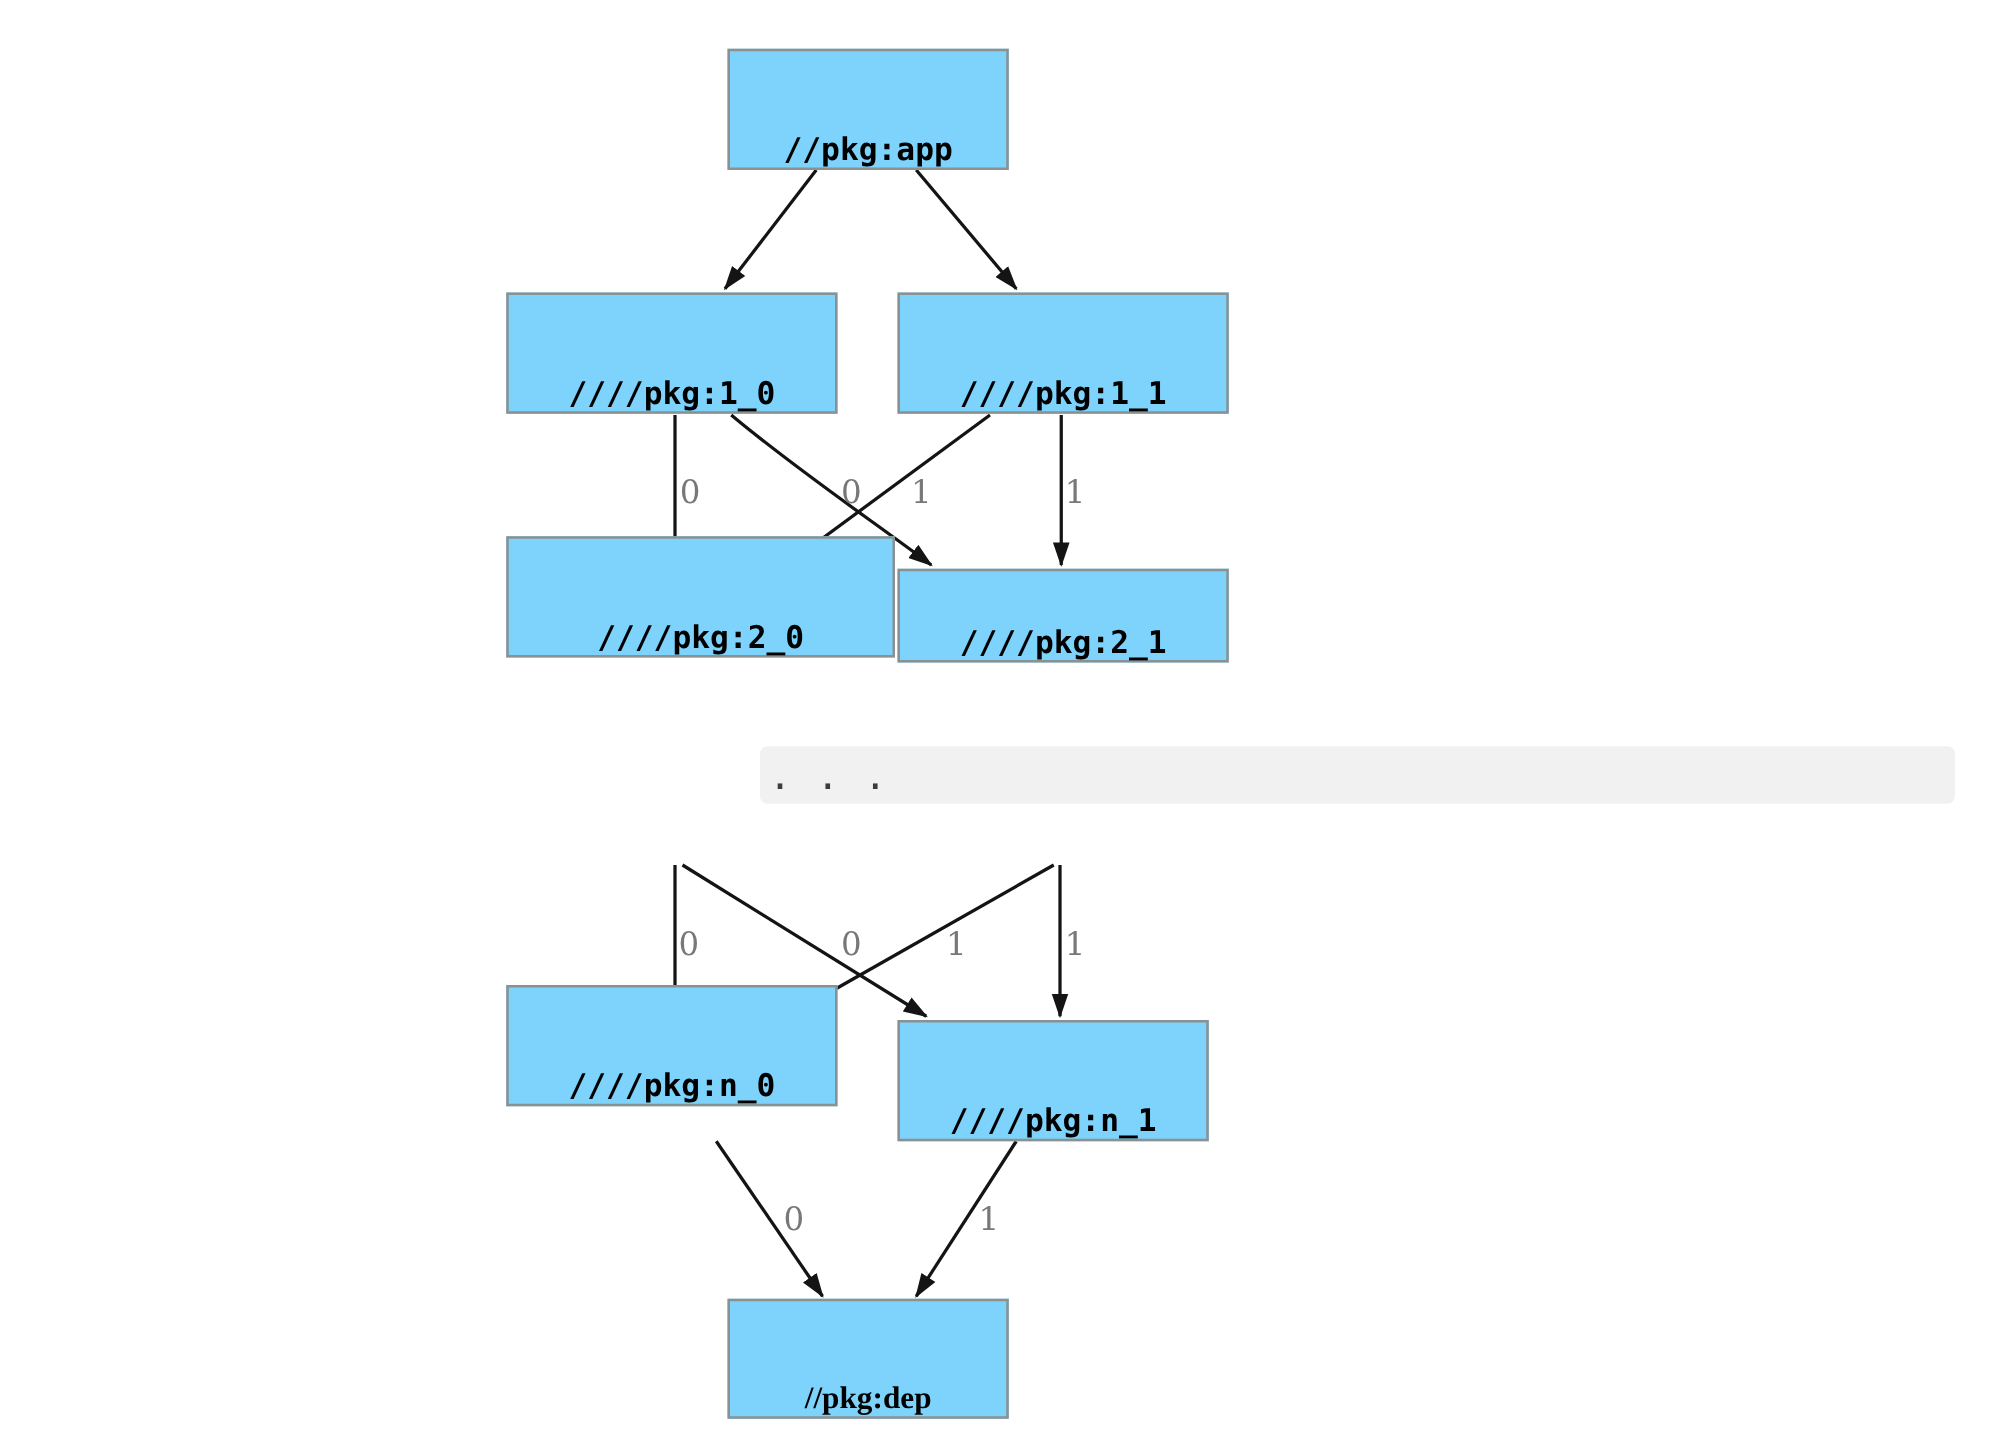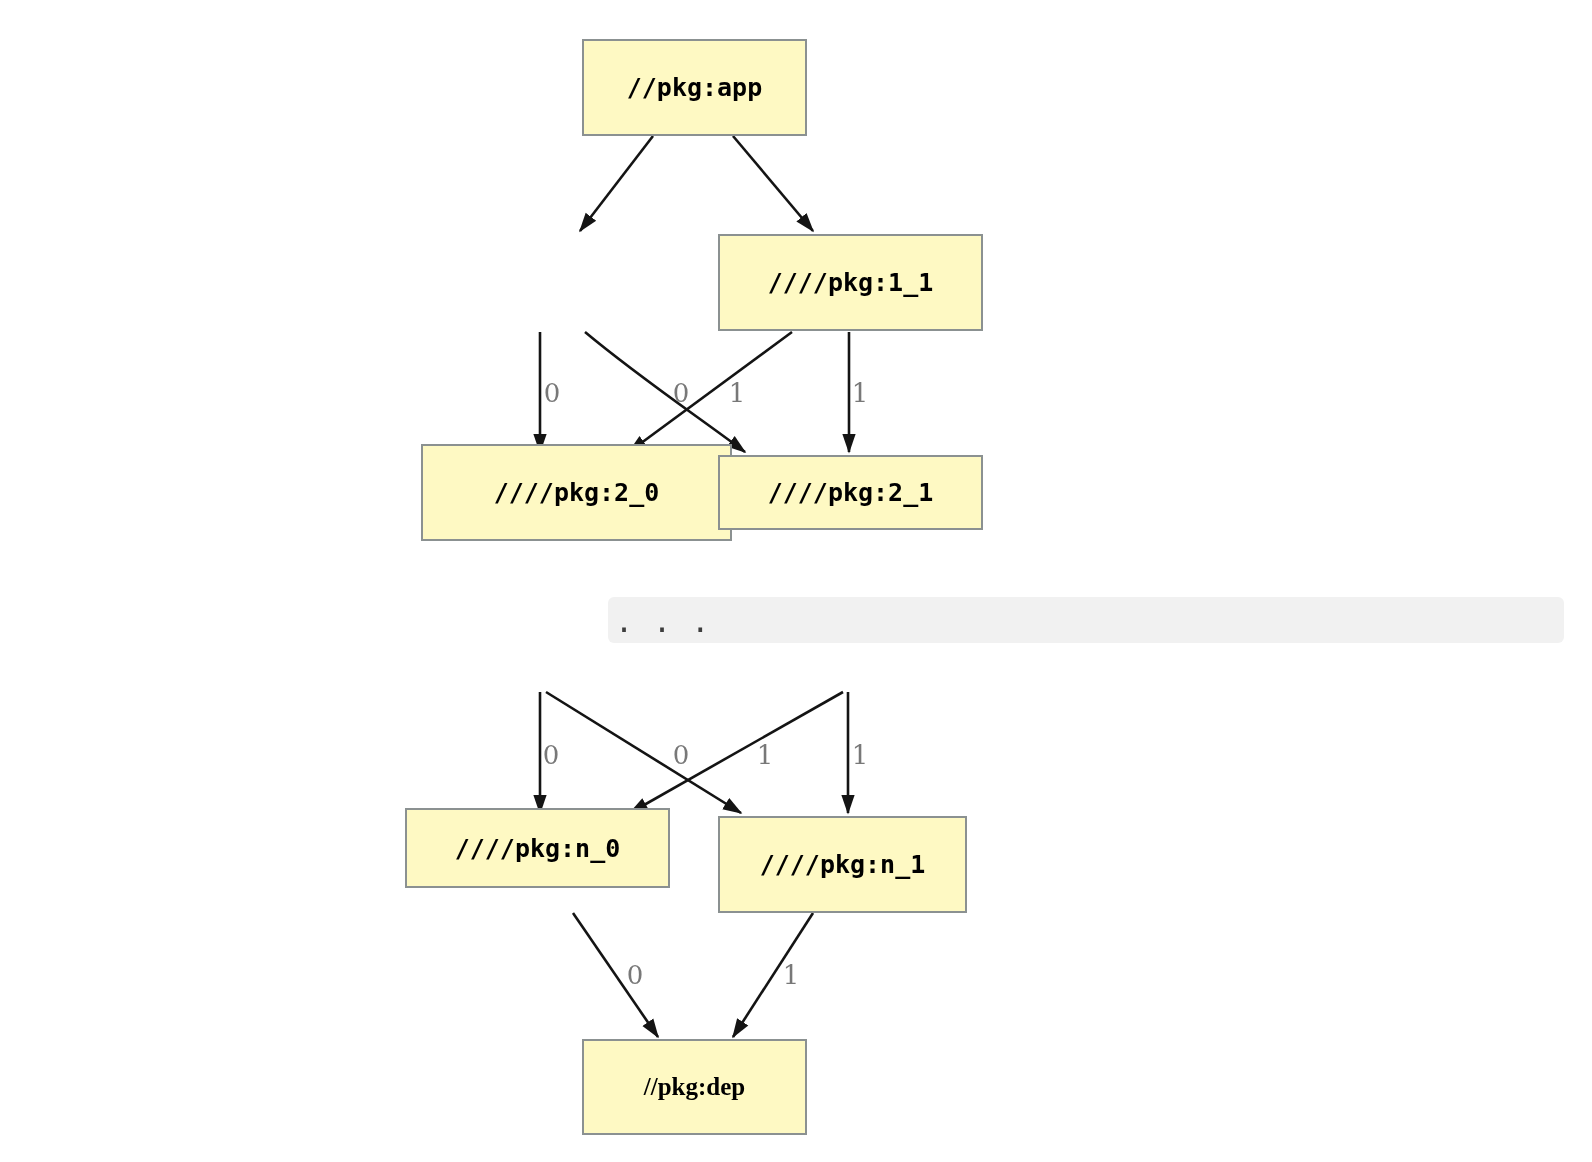--- a/index.html
+++ b/index.html
@@ -29,37 +29,37 @@
   }
   .edge-label {
     font-family: "DejaVu Serif", serif;
     font-size: 26px;
     fill: #787878;
     text-anchor: middle;
   }
   .node {
     position: absolute;
     box-sizing: border-box;
-    background: #fef9c3;
+    background: #7dd3fc;
     border: 2.5px solid #8B9191;
     display: flex;
-    align-items: center;
+    align-items: flex-end;
     justify-content: center;
     font-family: "DejaVu Sans Mono", monospace;
     font-weight: bold;
     font-size: 25px;
     color: #000000;
     white-space: nowrap;
   }
   .node-app  { left: 582px;  top: 39px;   width: 225px; height: 97px; }
   .node-1_0  { left: 405px;  top: 234px;  width: 265px; height: 97px; }
   .node-1_1  { left: 718px;  top: 234px;  width: 265px; height: 97px; }
-  .node-2_0  { left: 405px;  top: 444px;  width: 311px; height: 97px; margin-left: 16px; }
+  .node-2_0  { left: 405px;  top: 429px;  width: 311px; height: 97px; }
   .node-2_1  { left: 718px;  top: 455px;  width: 265px; height: 75px; }
-  .node-n_0  { left: 405px;  top: 808px;  width: 265px; height: 80px; }
+  .node-n_0  { left: 405px;  top: 788px;  width: 265px; height: 97px; }
   .node-n_1  { left: 718px;  top: 816px;  width: 249px; height: 97px; }
   .node-dep  { left: 582px;  top: 1039px; width: 225px; height: 96px; font-family: Liberation Serif, serif; }
   .ellipsis-band {
     position: absolute;
     left: 608px;
     top: 597px;
     width: 956px;
     height: 46px;
     background: #F1F1F1;
     border-radius: 6px;
@@ -117,20 +117,23 @@
       <text class="edge-label" x="860" y="764">1</text>
 
       <text class="edge-label" x="635" y="984">0</text>
       <text class="edge-label" x="791" y="984">1</text>
     </g>
   </svg>
 
   <div class="node node-app">
     <span>//pkg:app</span>
   </div>
+  <div class="node node-1_0">
+    <span>////pkg:1_0</span>
+  </div>
   <div class="node node-1_1">
     <span>////pkg:1_1</span>
   </div>
   <div class="node node-2_0">
     <span>////pkg:2_0</span>
   </div>
   <div class="node node-2_1">
     <span>////pkg:2_1</span>
   </div>
 

